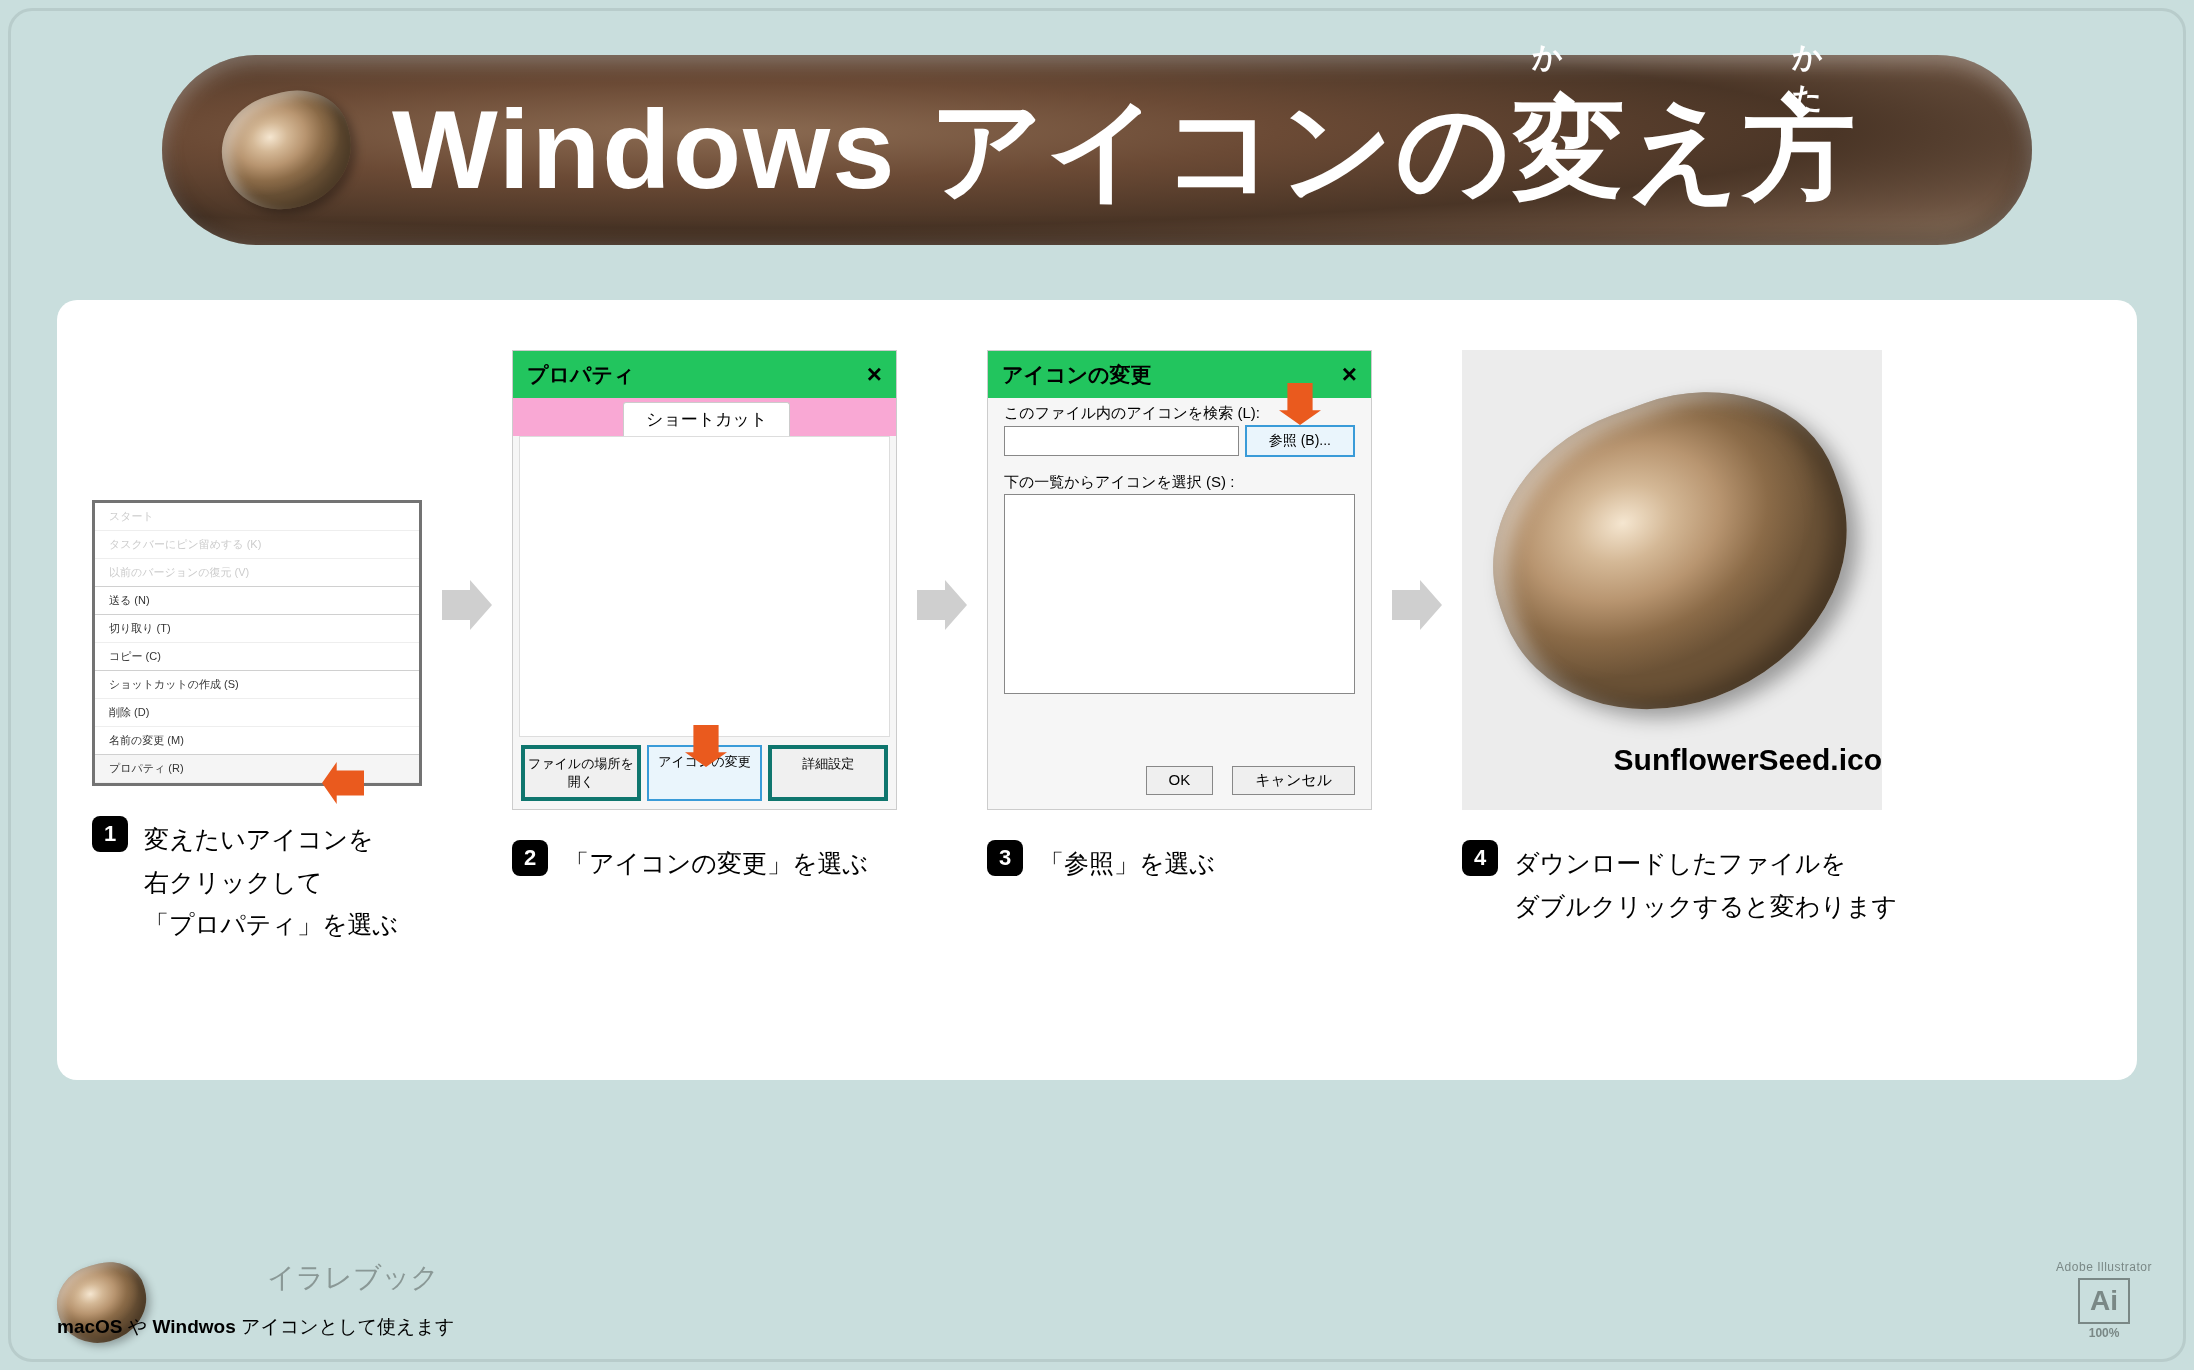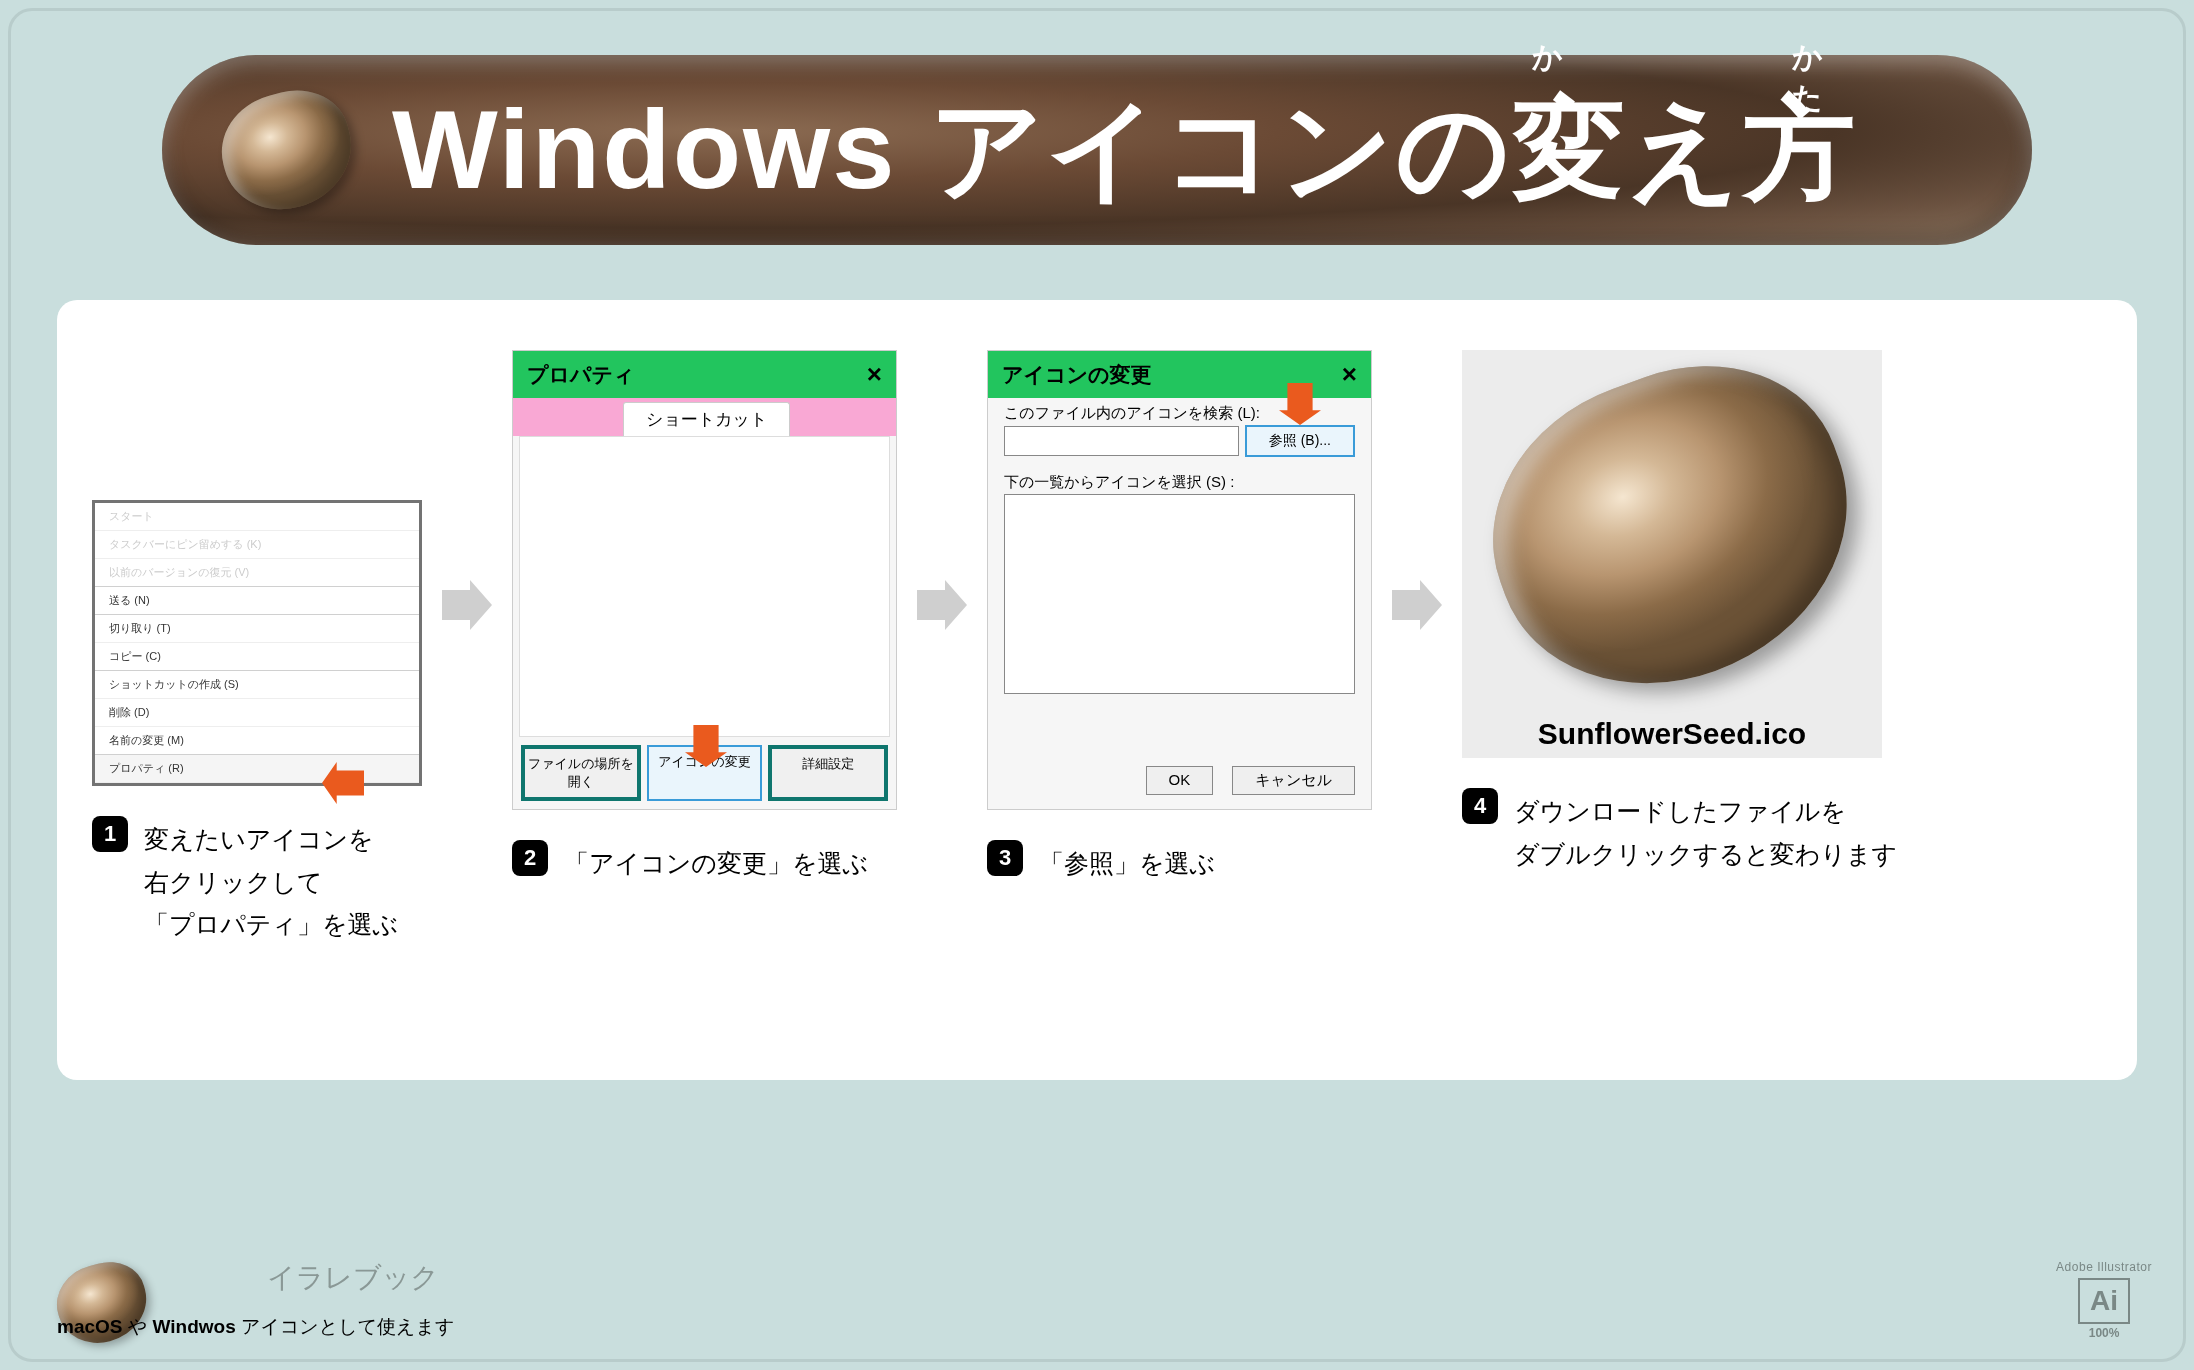--- a/index.html
+++ b/index.html
@@ -150,23 +150,23 @@
 .lbl { font-size:15px; padding:6px 16px 2px; }
 .input-row { display:flex; padding:0 16px 10px; gap:6px; align-items:center; }
 .txt-input { flex:1; height:30px; border:1px solid #888; background:#fff; }
 .browse-btn { border:2px solid #3a9bd8; background:#eaf5fc; font-size:14px; padding:5px 22px; }
 .icon-list { height:200px; border:1px solid #888; background:#fff; margin:0 16px; }
 .dlg3-btns { display:flex; justify-content:flex-end; gap:19px; padding:14px 16px; margin-top:auto; }
 .dlg3-btn { border:1px solid #888; background:#efefef; font-size:15px; padding:4px 22px; }
 
 
 .step4-card {
-  width: 420px; height: 408px;
+  width: 420px; height: 460px;
   background:#ececec;
-  display:flex; flex-direction:column; align-items:center; justify-content:center;
+  display:flex; flex-direction:column; align-items:flex-end; justify-content:center;
 }
 .filename { font-size: 30px; font-weight:700; margin-top: 10px; }
 
 
 .footer {
   position:absolute;
   left: 57px; bottom: 28px;
   display:flex; align-items:center;
 }
 .footer-label { font-size: 28px; color:#8a9896; margin-left: 120px; margin-top:-50px; font-weight:500; }

